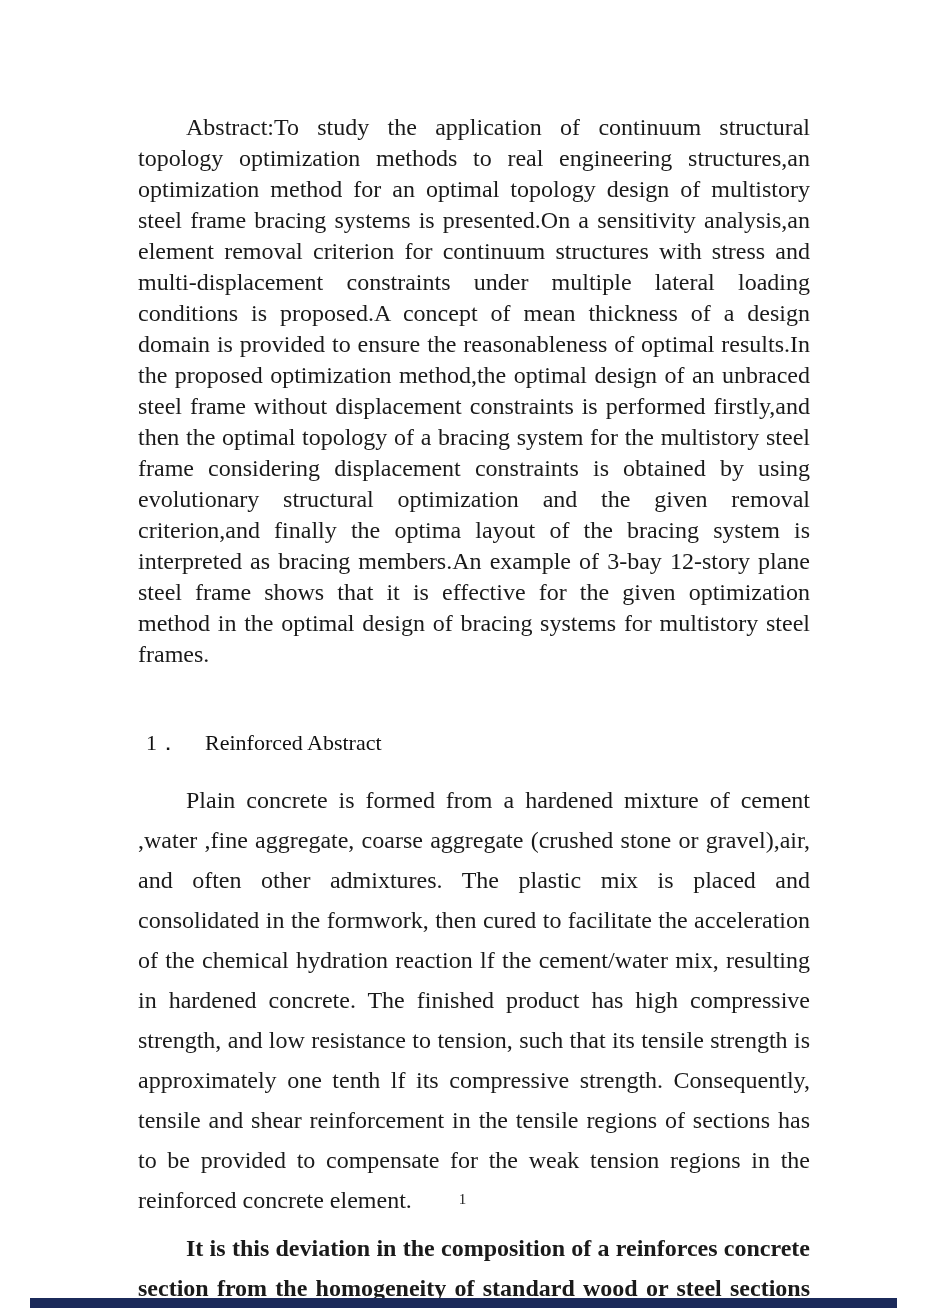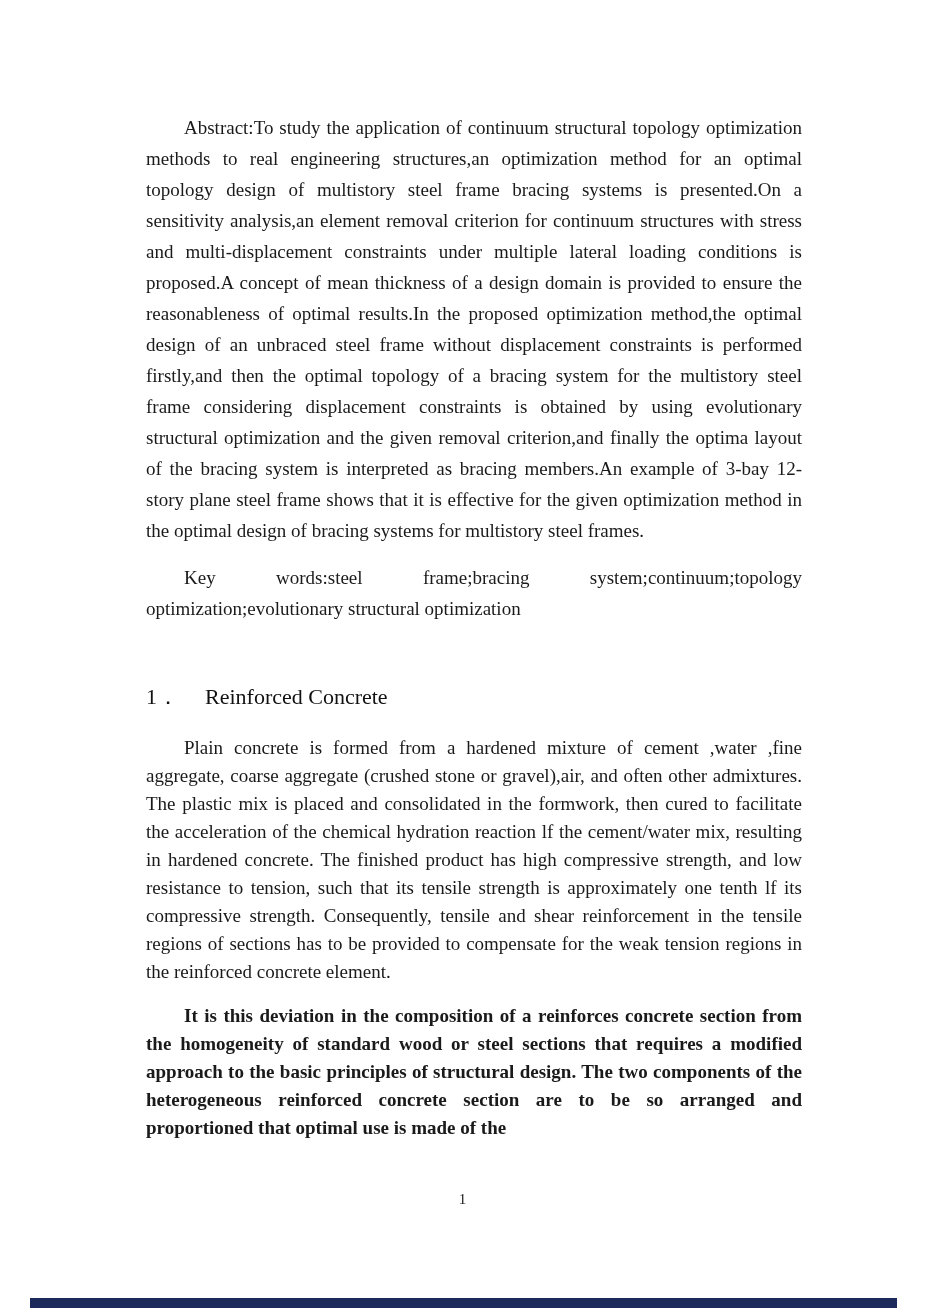--- a/index.html
+++ b/index.html
@@ -19,30 +19,30 @@
     position: absolute;
     left: 130px;
     top: 0;
     width: 688px;
     height: 100%;
   }
   .abstract-block {
     margin-top: 112px;
   }
   p.doc-para {
-    margin: 16px;
-    font-size: 19px;
+    margin: 8px;
+    font-size: 24px;
     text-align: justify;
     text-indent: 2em;
   }
   p.tight {
     line-height: 31px;
   }
   p.loose {
-    line-height: 28px;
+    line-height: 40px;
   }
   .section-heading {
     margin: 0;
     margin-top: 58px;
     margin-bottom: 22px;
     padding-left: 16px;
     font-size: 22px;
     font-weight: normal;
     color: #111111;
     display: flex;
@@ -72,26 +72,25 @@
     height: 10px;
   }
 </style>
 </head>
 <body>
 
 <div class="page">
 
   <div class="abstract-block">
     <p class="doc-para tight">Abstract:To study the application of continuum structural topology optimization methods to real engineering structures,an optimization method for an optimal topology design of multistory steel frame bracing systems is presented.On a sensitivity analysis,an element removal criterion for continuum structures with stress and multi-displacement constraints under multiple lateral loading conditions is proposed.A concept of mean thickness of a design domain is provided to ensure the reasonableness of optimal results.In the proposed optimization method,the optimal design of an unbraced steel frame without displacement constraints is performed firstly,and then the optimal topology of a bracing system for the multistory steel frame considering displacement constraints is obtained by using evolutionary structural optimization and the given removal criterion,and finally the optima layout of the bracing system is interpreted as bracing members.An example of 3-bay 12-story plane steel frame shows that it is effective for the given optimization method in the optimal design of bracing systems for multistory steel frames.</p>
-    <p class="doc-para tight">Key words:steel frame;bracing system;continuum;topology optimization;evolutionary structural optimization</p>
   </div>
 
   <h1 class="section-heading">
     <span class="sec-num">1．</span>
-    <span class="sec-title">Reinforced Concrete</span>
+    <span class="sec-title">Reinforced Abstract</span>
   </h1>
 
   <div class="body-block">
     <p class="doc-para loose">Plain concrete is formed from a hardened mixture of cement ,water ,fine aggregate, coarse aggregate (crushed stone or gravel),air, and often other admixtures. The plastic mix is placed and consolidated in the formwork, then cured to facilitate the acceleration of the chemical hydration reaction lf the cement/water mix, resulting in hardened concrete. The finished product has high compressive strength, and low resistance to tension, such that its tensile strength is approximately one tenth lf its compressive strength. Consequently, tensile and shear reinforcement in the tensile regions of sections has to be provided to compensate for the weak tension regions in the reinforced concrete element.</p>
     <p class="doc-para loose">It is this deviation in the composition of a reinforces concrete section from the homogeneity of standard wood or steel sections that requires a modified approach to the basic principles of structural design. The two components of the heterogeneous reinforced concrete section are to be so arranged and proportioned that optimal use is made of the</p>
   </div>
 
 </div>
 
 <div class="page-number">1</div>

